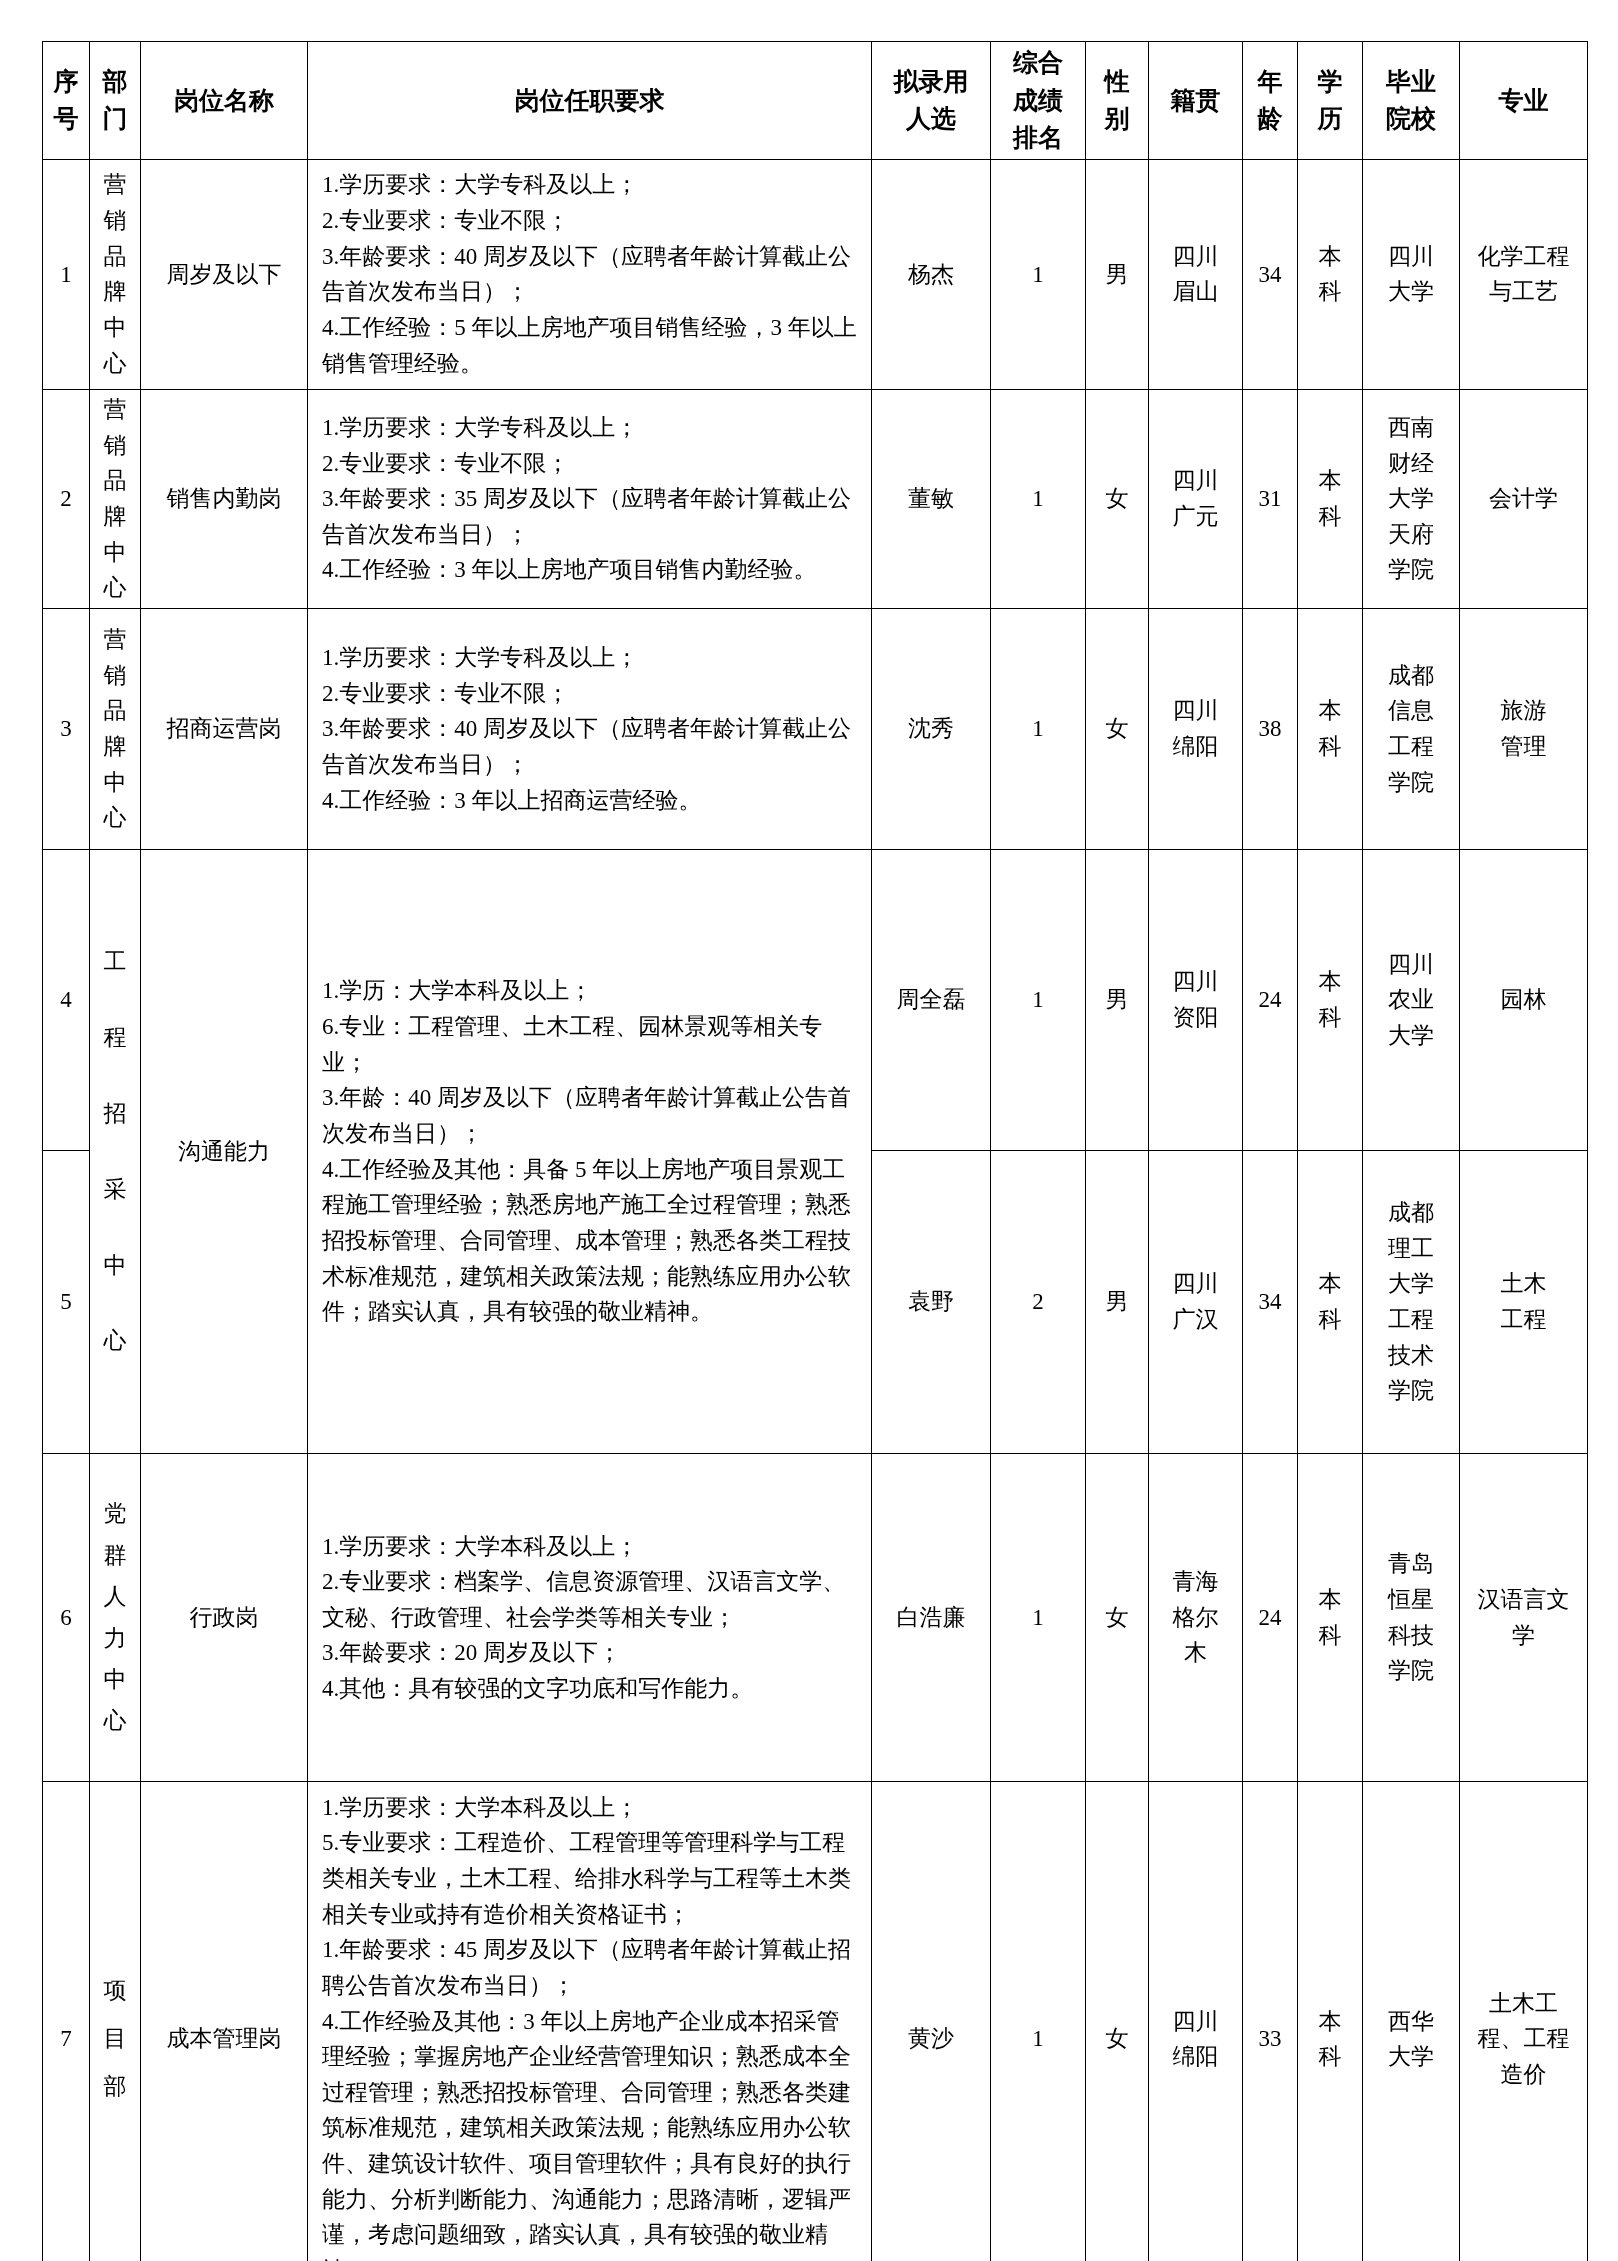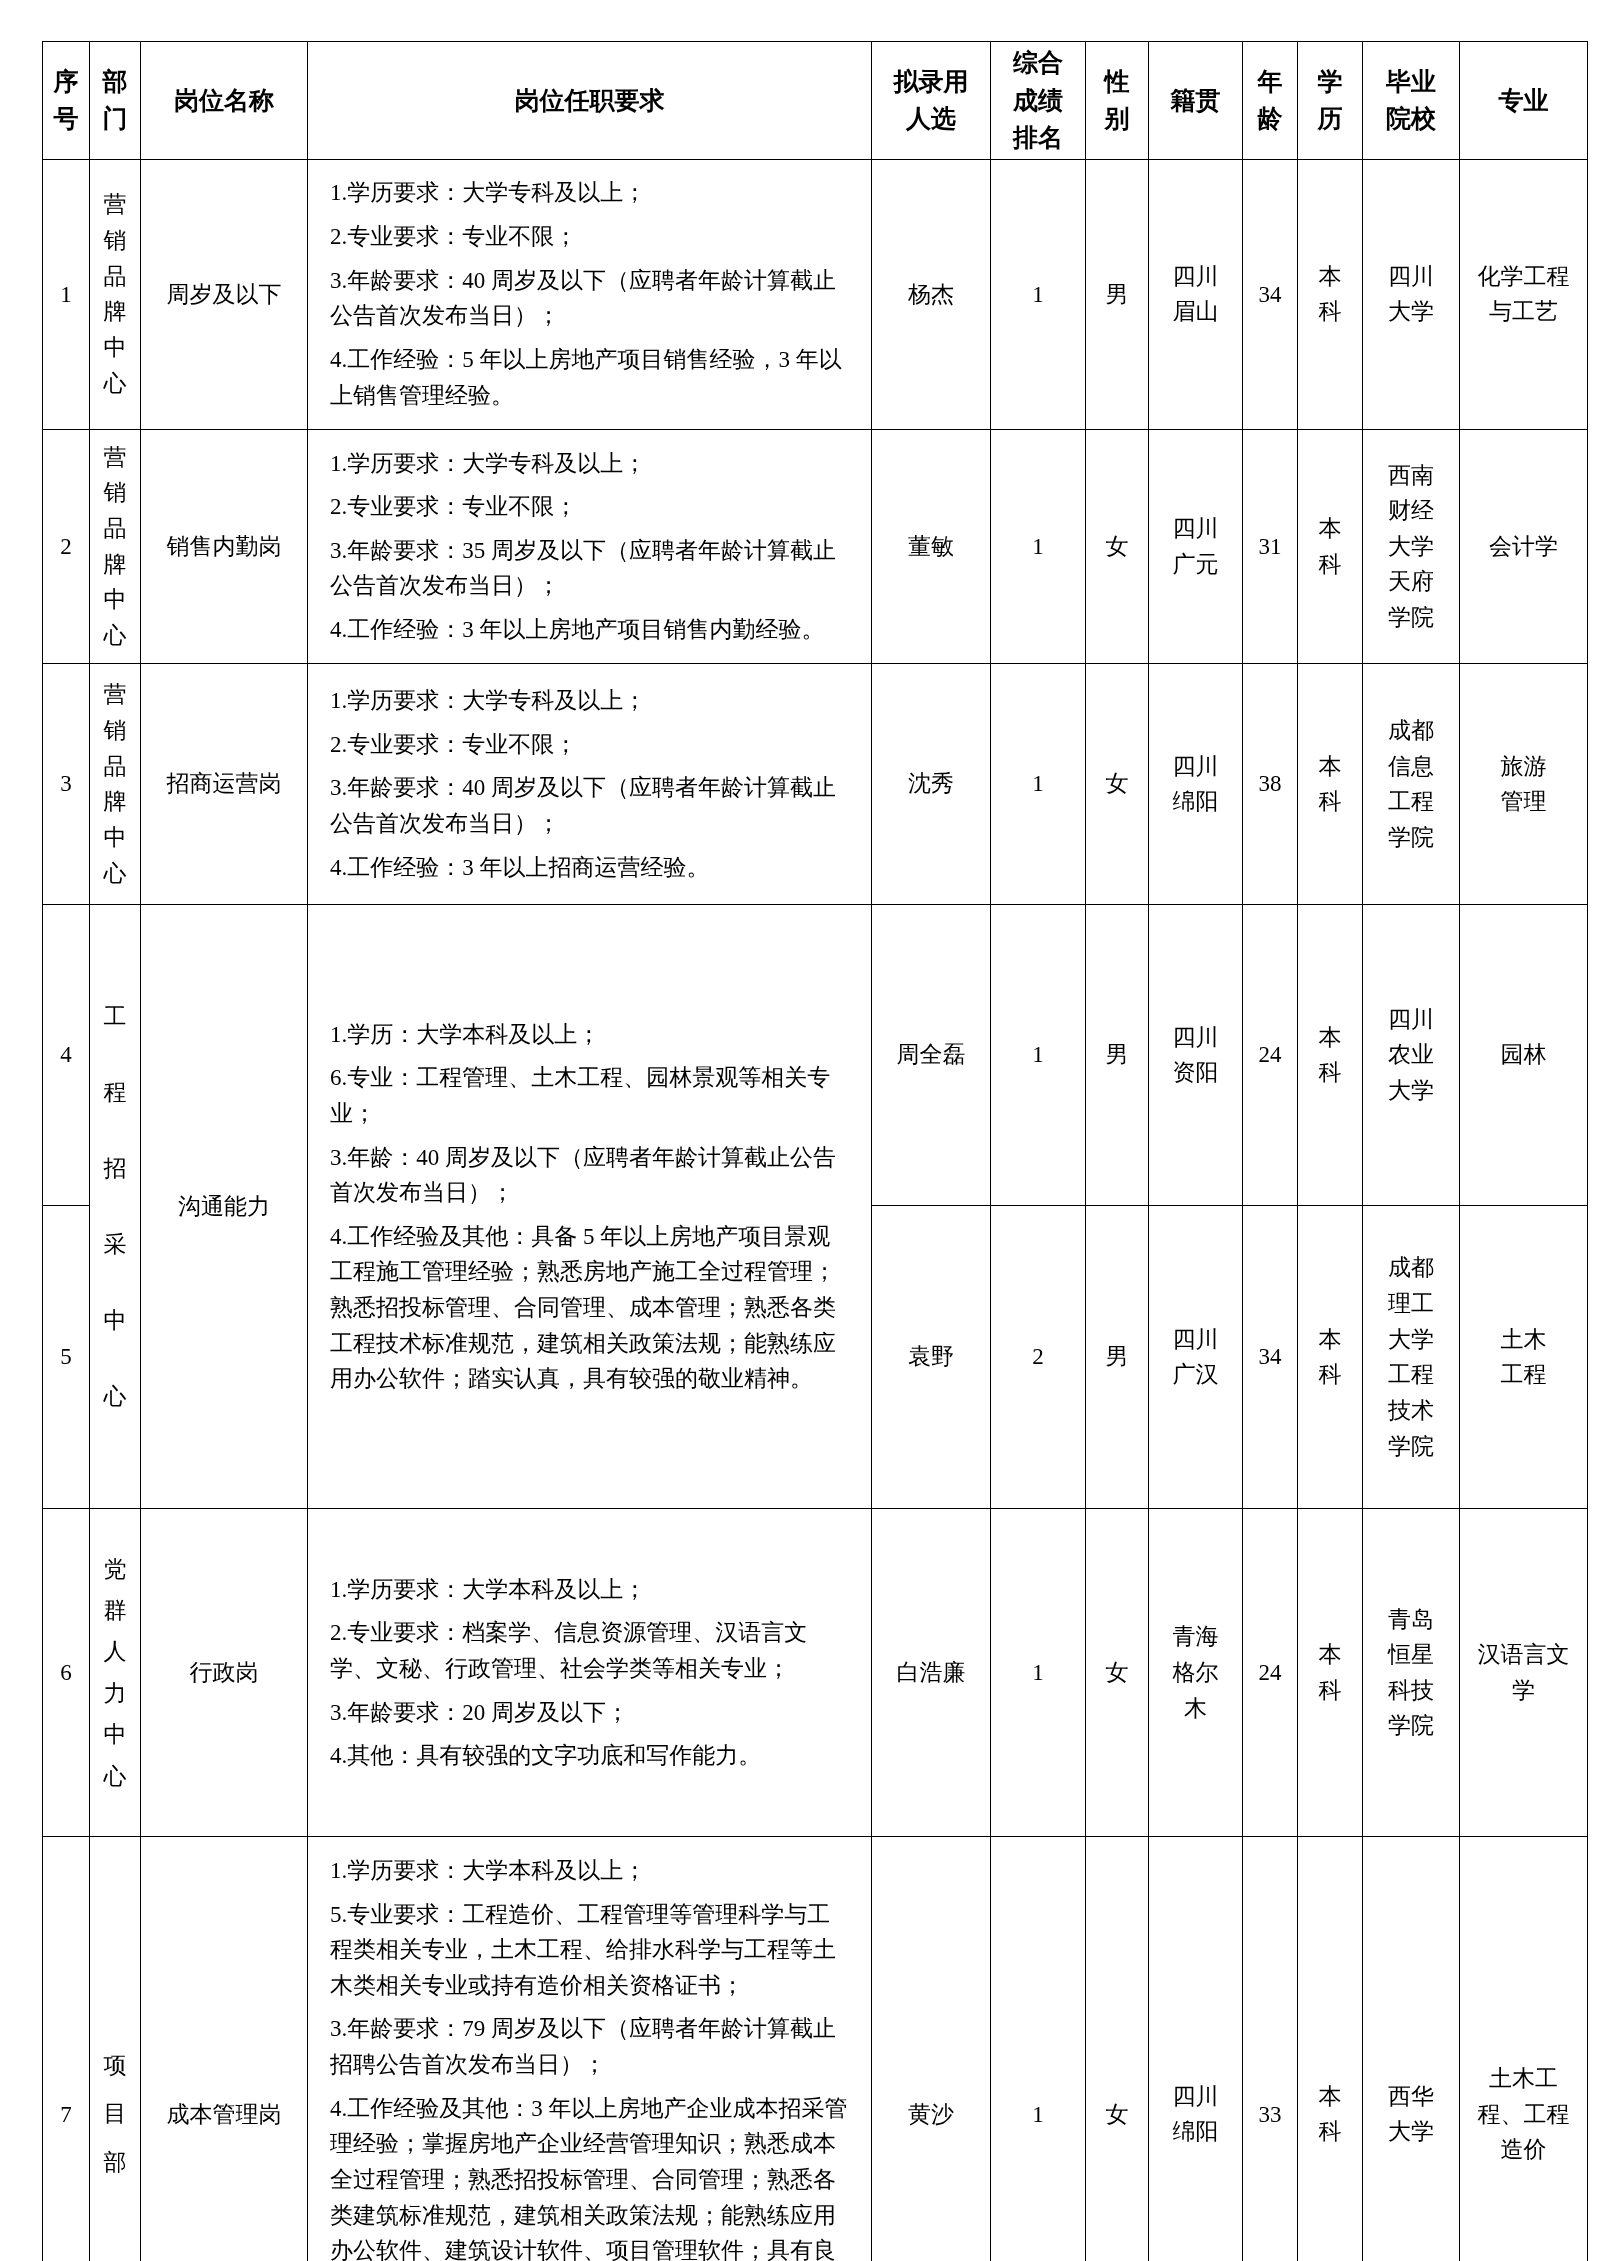--- a/index.html
+++ b/index.html
@@ -37,21 +37,21 @@
     text-align: center;
     white-space: pre-line;
     line-height: 1.55;
   }
   td.req {
     font-size: 23px;
     text-align: left;
     line-height: 1.55;
     padding: 7.6px 14px;
   }
-  td.req .item { margin: 8px; }
+  td.req .item { margin: 0; }
   td.dept-tall  { line-height: 3.3; }
   td.dept-mid   { line-height: 1.8; }
   td.dept-mid2  { line-height: 2.1; }
   tr.hr  { height: 97px; }
   tr.r1  { height: 211px; }
   tr.r2  { height: 217px; }
   tr.r3  { height: 241px; }
   tr.r4  { height: 301px; }
   tr.r5  { height: 303px; }
   tr.r6  { height: 328px; }
@@ -275,21 +275,21 @@
 
   <tr class="r7">
     <td class="c">7</td>
     <td class="c dept-mid2">项
 目
 部</td>
     <td class="c">成本管理岗</td>
     <td class="req">
       <div class="item">1.学历要求：大学本科及以上；</div>
       <div class="item">5.专业要求：工程造价、工程管理等管理科学与工程类相关专业，土木工程、给排水科学与工程等土木类相关专业或持有造价相关资格证书；</div>
-      <div class="item">3.年龄要求：79 周岁及以下（应聘者年龄计算截止招聘公告首次发布当日）；</div>
+      <div class="item">1.年龄要求：45 周岁及以下（应聘者年龄计算截止招聘公告首次发布当日）；</div>
       <div class="item">4.工作经验及其他：3 年以上房地产企业成本招采管理经验；掌握房地产企业经营管理知识；熟悉成本全过程管理；熟悉招投标管理、合同管理；熟悉各类建筑标准规范，建筑相关政策法规；能熟练应用办公软件、建筑设计软件、项目管理软件；具有良好的执行能力、分析判断能力、沟通能力；思路清晰，逻辑严谨，考虑问题细致，踏实认真，具有较强的敬业精神。</div>
     </td>
     <td class="c">黄沙</td>
     <td class="c">1</td>
     <td class="c">女</td>
     <td class="c">四川
 绵阳</td>
     <td class="c">33</td>
     <td class="c">本
 科</td>

